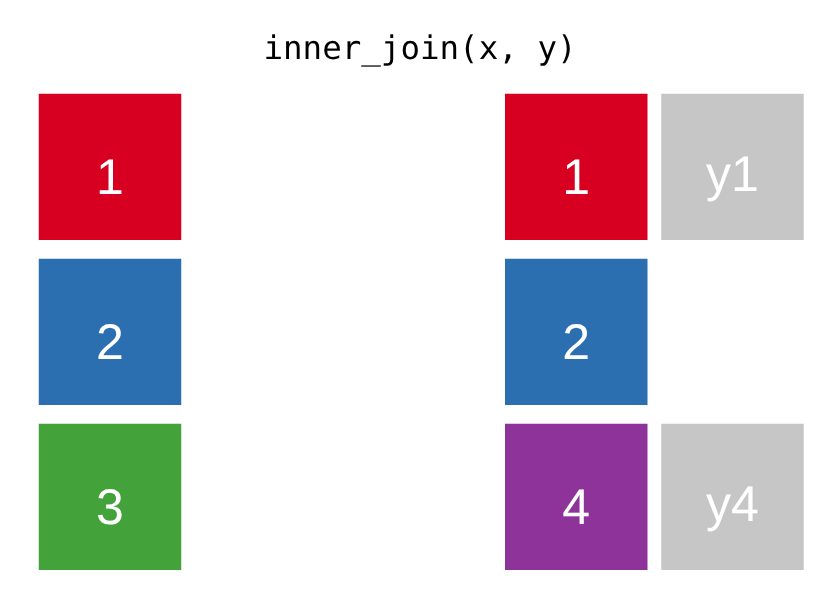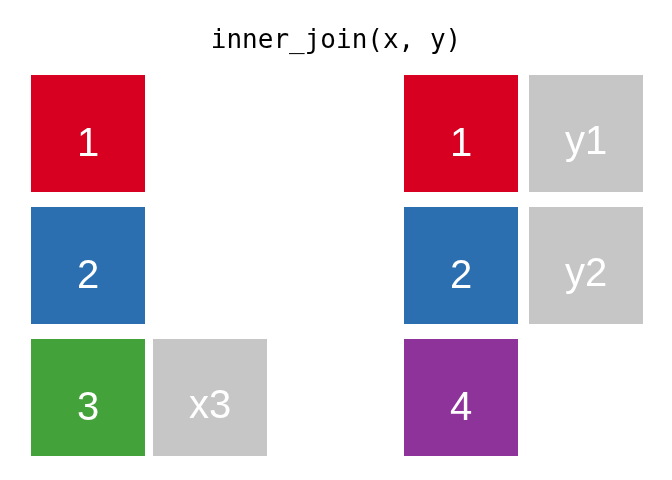--- a/index.html
+++ b/index.html
@@ -92,48 +92,45 @@
     <div class="table-row">
       <div class="cell key-cell" style="background-color: rgb(44, 111, 176);">
         <span class="cell-label">2</span>
       </div>
     </div>
 
     <div class="table-row">
       <div class="cell key-cell" style="background-color: rgb(67, 162, 58);">
         <span class="cell-label">3</span>
       </div>
-      <div class="cell value-cell" style="background-color: rgb(198, 198, 198);">
-        <span class="cell-label">x3</span>
-      </div>
     </div>
 
   </div>
 
   <div id="table-y" class="table-group">
 
     <div class="table-row">
       <div class="cell key-cell" style="background-color: rgb(216, 0, 33);">
         <span class="cell-label">1</span>
       </div>
       <div class="cell value-cell" style="background-color: rgb(198, 198, 198); text-decoration: underline;">
         <span class="cell-label">y1</span>
       </div>
     </div>
 
     <div class="table-row">
       <div class="cell key-cell" style="background-color: rgb(44, 111, 176);">
         <span class="cell-label">2</span>
       </div>
-      <div class="cell value-cell" style="background-color: rgb(198, 198, 198);">
-        <span class="cell-label">y2</span>
-      </div>
     </div>
 
     <div class="table-row">
       <div class="cell key-cell" style="background-color: rgb(142, 51, 154);">
         <span class="cell-label">4</span>
+      </div>
+      <div class="cell value-cell" style="background-color: rgb(198, 198, 198);">
+        <span class="cell-label">y4</span>
       </div>
     </div>
 
   </div>
 
 </div>
 
 </body></html>

